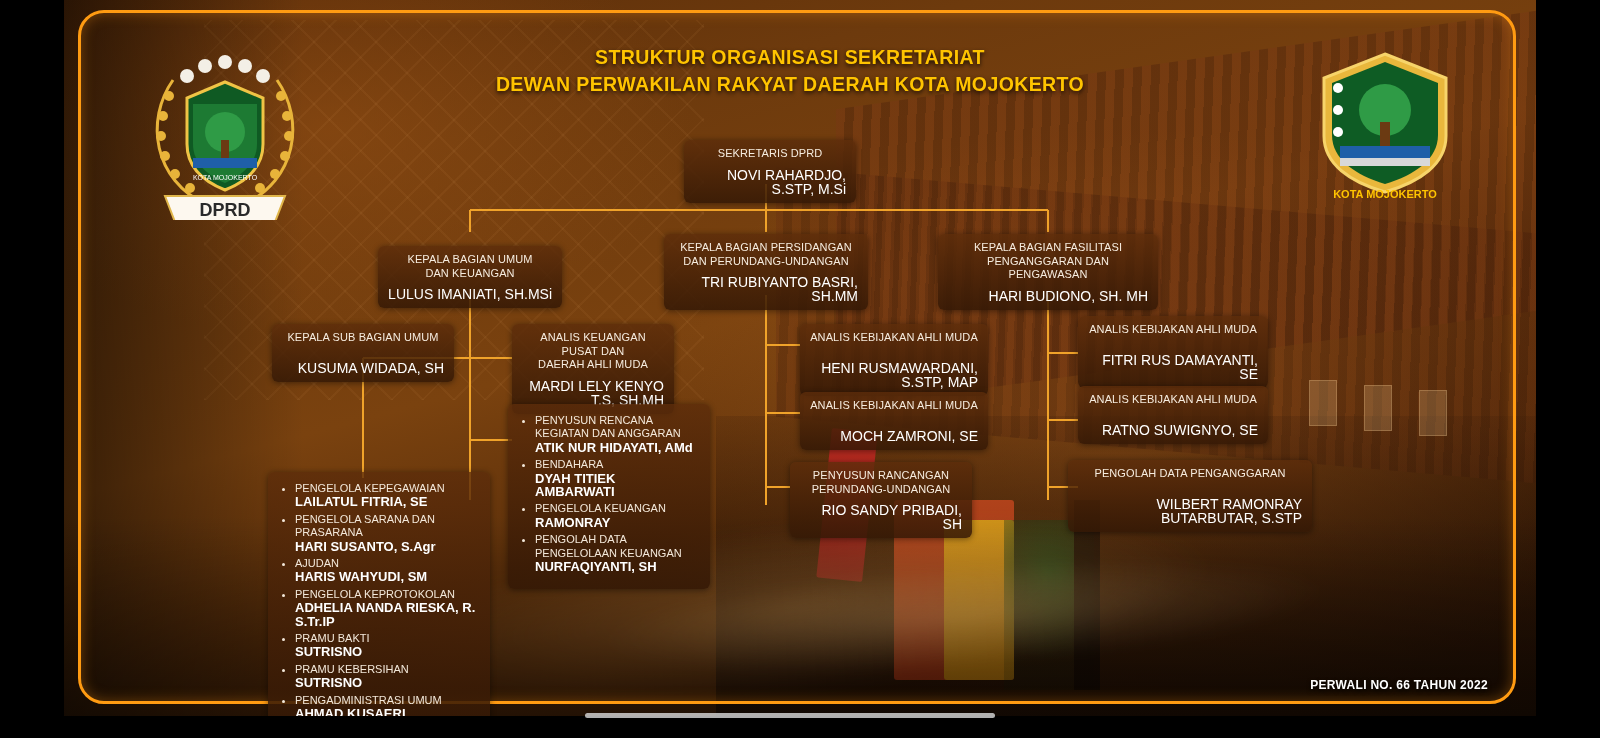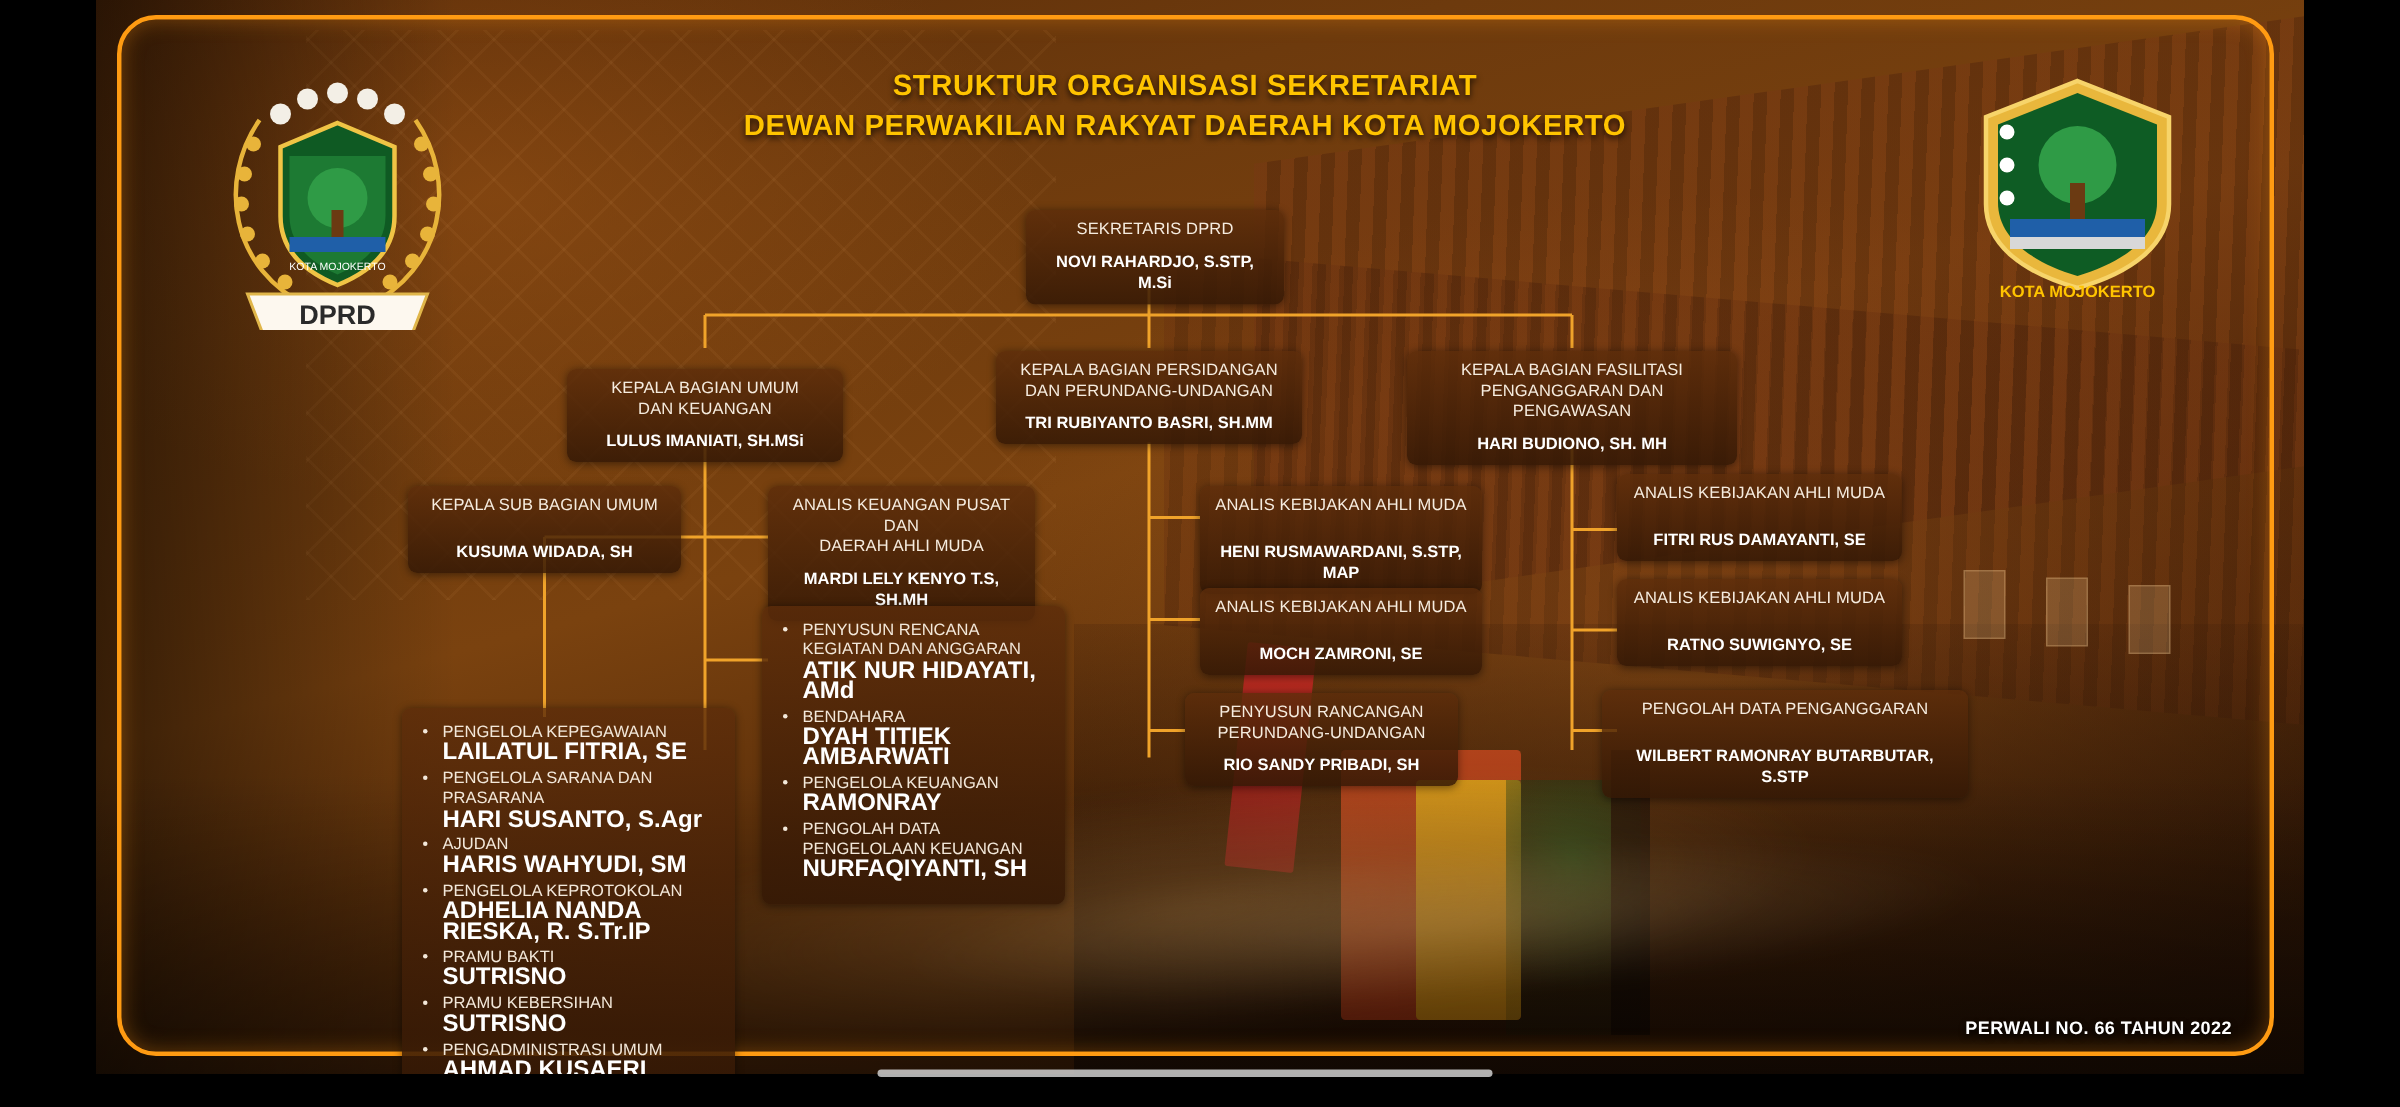--- a/index.html
+++ b/index.html
@@ -77,32 +77,32 @@
   svg.lines{position:absolute;left:0;top:0;width:1600px;height:738px;pointer-events:none;}
 
   
   .box{
     position:absolute;border-radius:6px;color:#fff;text-align:center;
     background:linear-gradient(180deg, rgba(92,44,10,.80), rgba(52,24,5,.86));
     box-shadow:0 1px 6px rgba(0,0,0,.45);
     padding:7px 10px;box-sizing:border-box;
   }
   .box .role{font-size:11px;line-height:13.5px;letter-spacing:.1px;color:#f6ecdf;}
-  .box .name{font-size:11px;line-height:14px;font-weight:bold;margin-top:7px;color:#ffffff;}
+  .box .name{font-size:14px;line-height:14px;font-weight:normal;margin-top:7px;color:#ffffff;text-align:right;}
   .box.tight .name{margin-top:16px;}
 
   .listbox{
     position:absolute;border-radius:6px;color:#fff;
     background:linear-gradient(180deg, rgba(92,44,10,.80), rgba(52,24,5,.88));
     box-shadow:0 1px 6px rgba(0,0,0,.45);
     padding:10px 12px 12px 12px;box-sizing:border-box;
   }
   .listbox ul{margin:0;padding-left:15px;}
   .listbox li{font-size:11px;line-height:13.4px;margin-bottom:4px;color:#f3e8da;}
-  .listbox li b{display:block;font-size:16px;color:#fff;}
+  .listbox li b{display:block;font-size:13px;color:#fff;}
 
   .footnote{
     position:absolute;right:112px;bottom:46px;color:#ffffff;font-weight:bold;
     font-size:12px;letter-spacing:.3px;text-shadow:0 2px 4px rgba(0,0,0,.8);
   }
 
   
   .scrollbar{position:absolute;left:585px;bottom:20px;width:410px;height:5px;background:#cfcfcf;border-radius:3px;opacity:.85;}
   .sideL{position:absolute;left:0;top:0;width:64px;height:738px;background:#000;}
   .sideR{position:absolute;right:0;top:0;width:64px;height:738px;background:#000;}
@@ -244,21 +244,21 @@
     <div class="role">KEPALA BAGIAN FASILITASI</div>
     <div class="role">PENGANGGARAN DAN PENGAWASAN</div>
     <div class="name">HARI BUDIONO, SH. MH</div>
   </div>
 
   <div class="box tight" style="left:272px;top:324px;width:182px;">
     <div class="role">KEPALA SUB BAGIAN UMUM</div>
     <div class="name">KUSUMA WIDADA, SH</div>
   </div>
 
-  <div class="box" style="left:512px;top:324px;width:178px;">
+  <div class="box" style="left:512px;top:324px;width:162px;">
     <div class="role">ANALIS KEUANGAN PUSAT DAN</div>
     <div class="role">DAERAH AHLI MUDA</div>
     <div class="name">MARDI LELY KENYO T.S, SH.MH</div>
   </div>
 
   <div class="box tight" style="left:800px;top:324px;width:188px;">
     <div class="role">ANALIS KEBIJAKAN AHLI MUDA</div>
     <div class="name">HENI RUSMAWARDANI, S.STP, MAP</div>
   </div>
 

